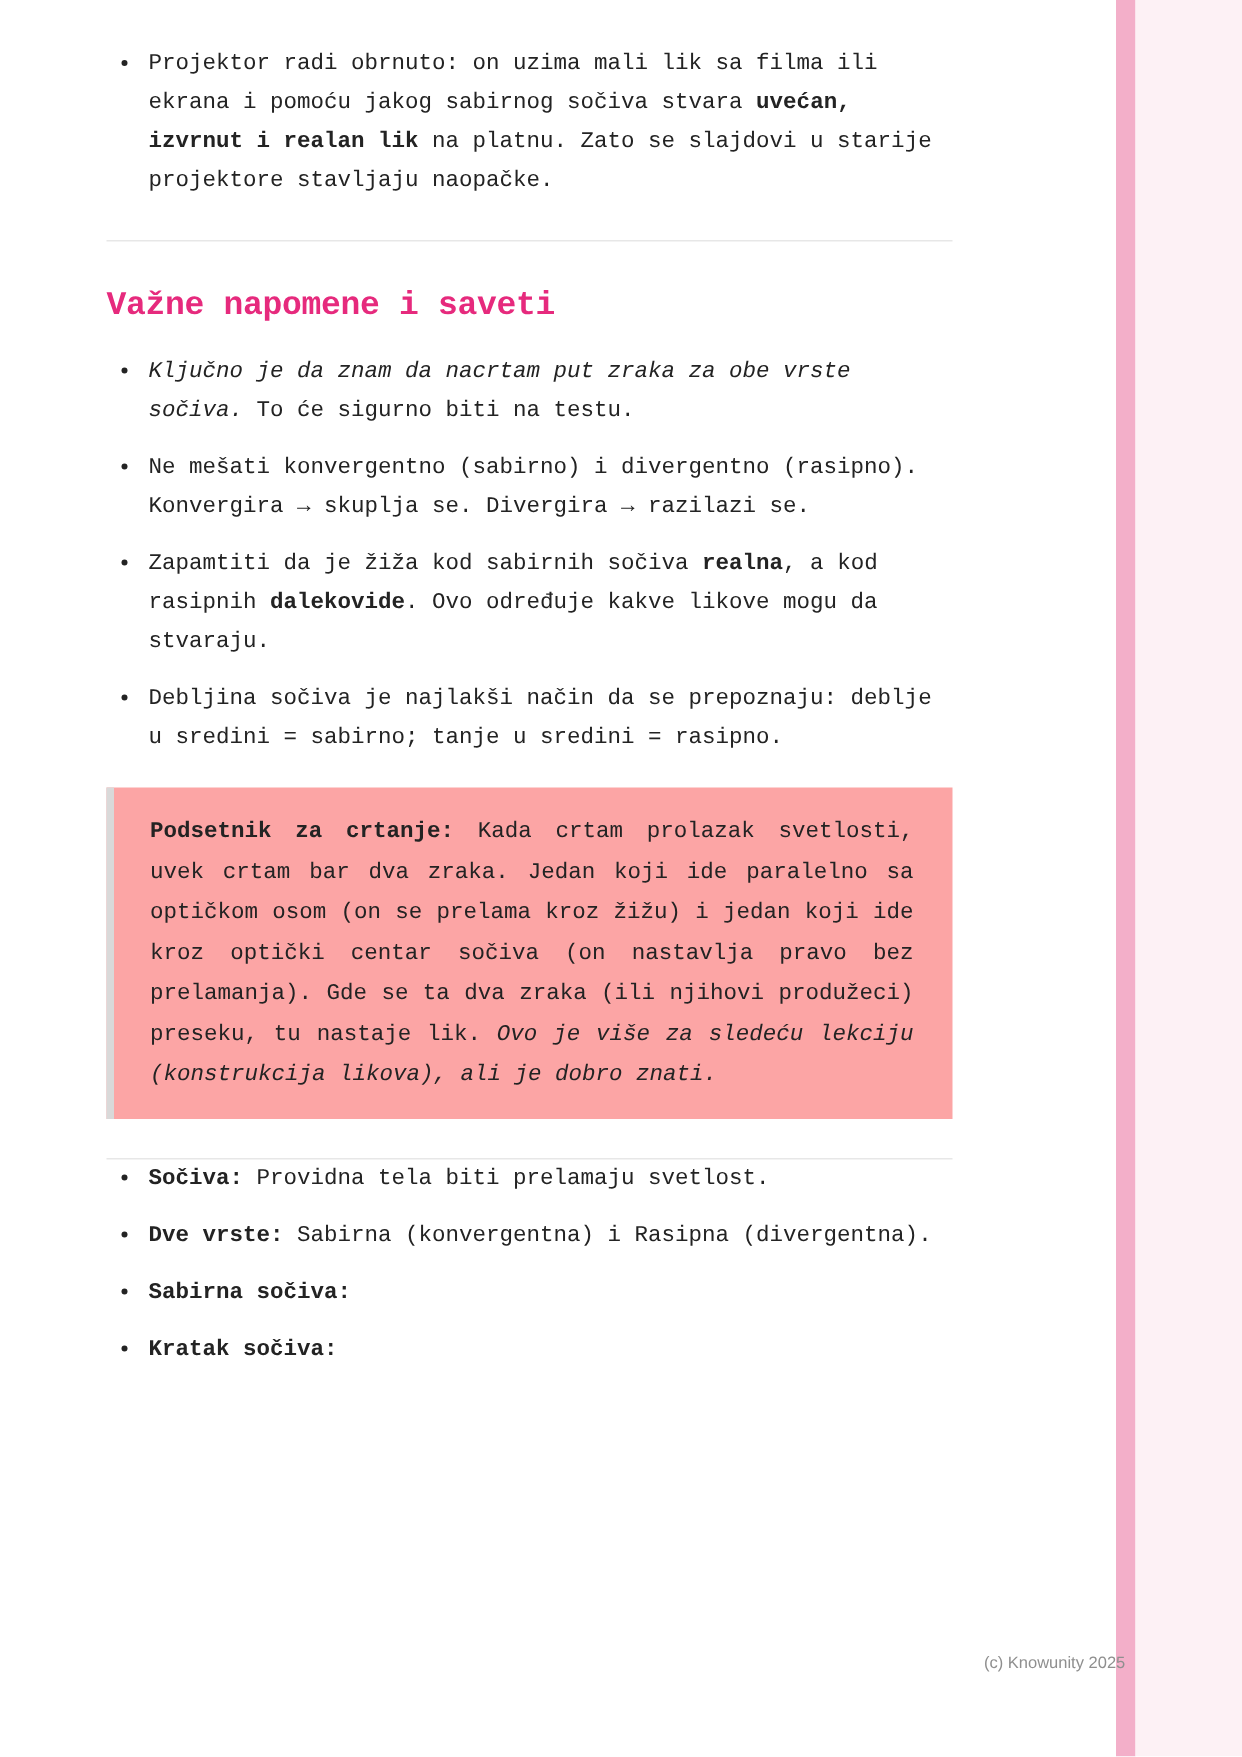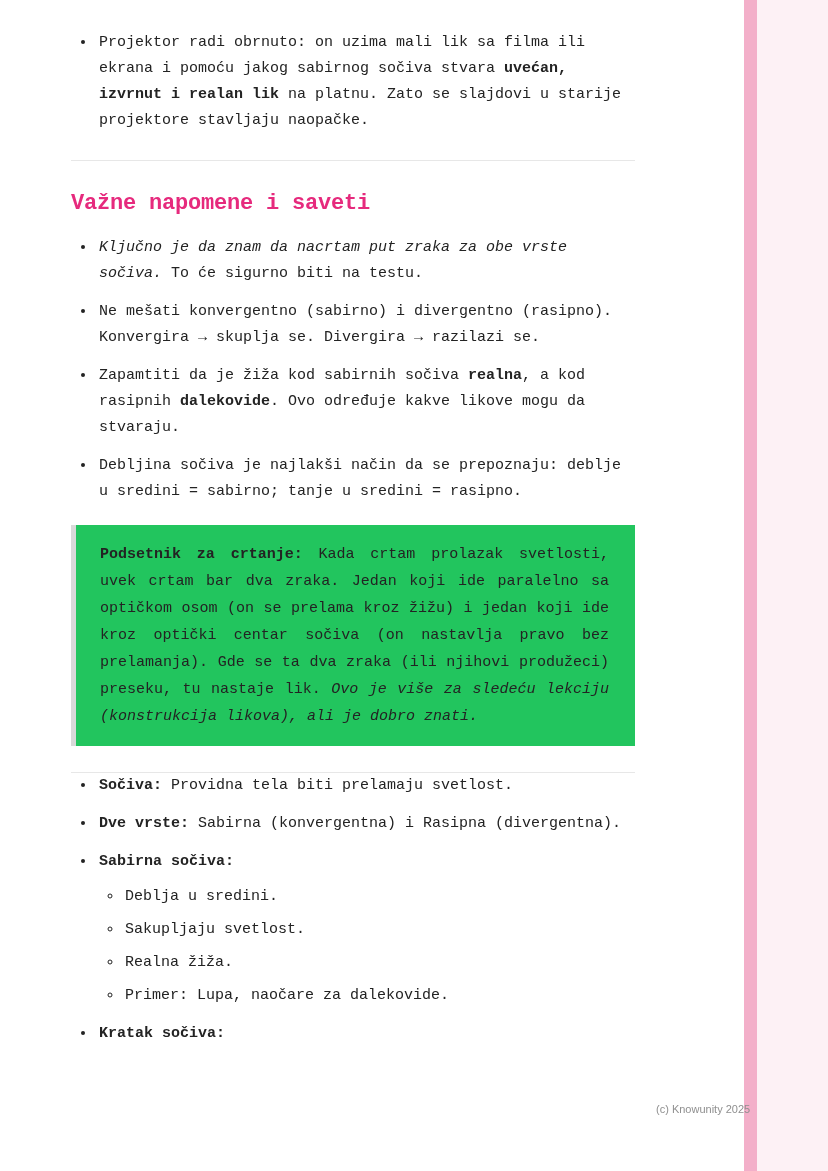--- a/index.html
+++ b/index.html
@@ -36,21 +36,21 @@
   }
   h2.section-title {
     color: #e62a7d;
     font-size: 22px;
     line-height: 28px;
     font-weight: 700;
     letter-spacing: -0.2px;
     margin: 29px 0 17px 0;
   }
   .callout {
-    background: #22c55e;
+    background: #fca5a5;
     border-left: 5px solid #d9d9d9;
     margin-top: 20px;
     padding: 16px 26px 16px 24px;
     line-height: 27px;
     text-align: justify;
   }
   .edge-band {
     position: absolute;
     top: 0;
     left: 744px;
@@ -119,34 +119,20 @@
 
   <ul class="bullets">
     <li>
       <span><span class="b">Sočiva:</span><span> Providna tela biti prelamaju svetlost.</span></span>
     </li>
     <li>
       <span><span class="b">Dve vrste:</span><span> Sabirna (konvergentna) i Rasipna (divergentna).</span></span>
     </li>
     <li>
       <span><span class="b">Sabirna sočiva:</span></span>
-      <ul class="sub">
-        <li>
-          <span>Deblja u sredini.</span>
-        </li>
-        <li>
-          <span>Sakupljaju svetlost.</span>
-        </li>
-        <li>
-          <span>Realna žiža.</span>
-        </li>
-        <li>
-          <span>Primer: Lupa, naočare za dalekovide.</span>
-        </li>
-      </ul>
     </li>
     <li>
       <span><span class="b">Kratak sočiva:</span></span>
     </li>
   </ul>
 
 </div>
 
 <div class="watermark">(c) Knowunity 2025</div>
 

